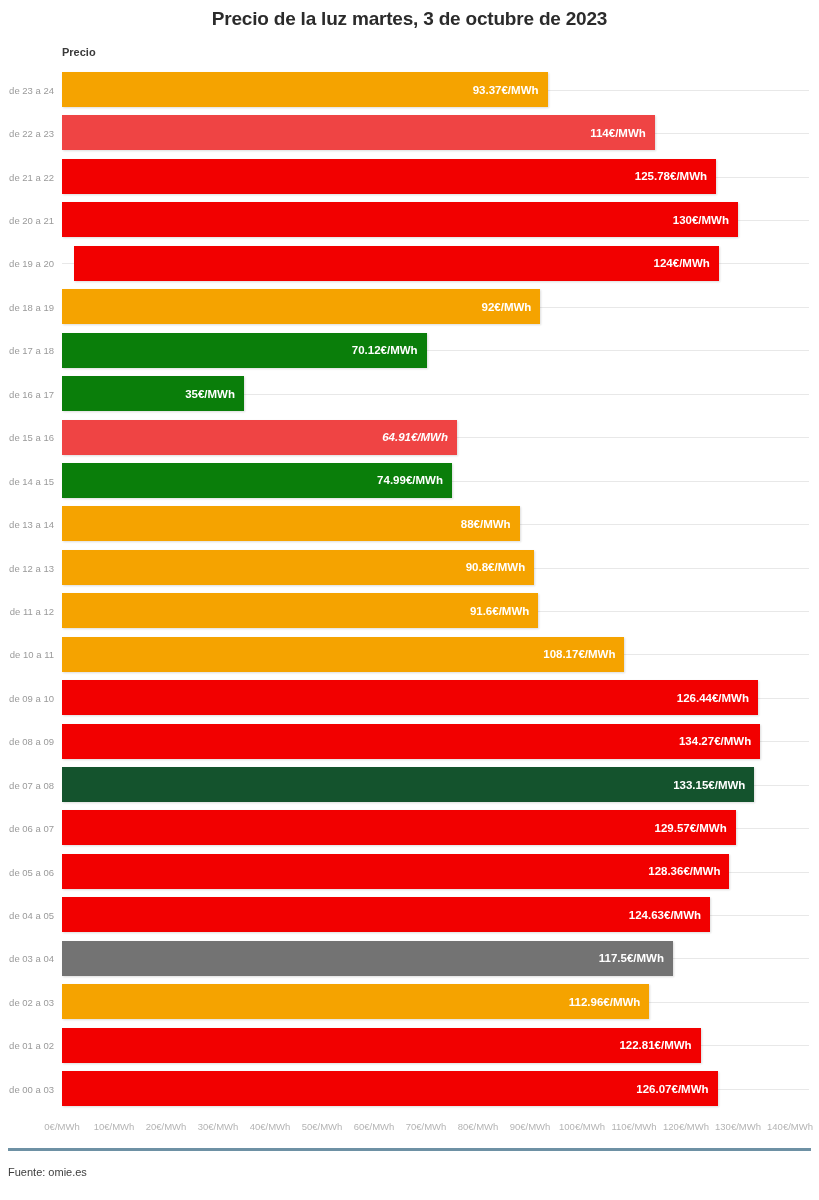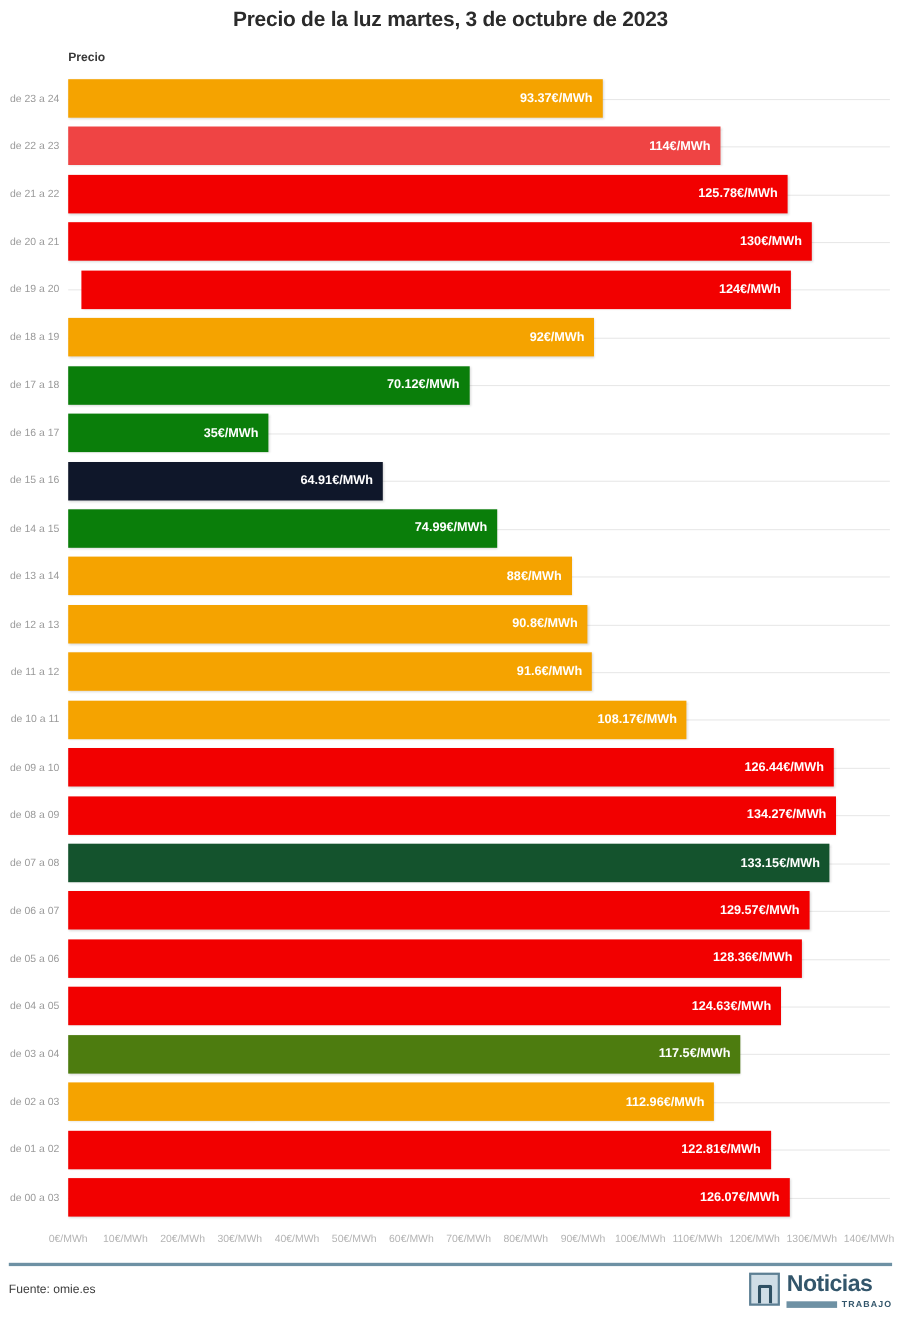--- a/index.html
+++ b/index.html
@@ -254,21 +254,21 @@
       <div class="row">
         <div class="row-gridline"></div>
         <div class="cat-label">de 16 a 17</div>
         <div class="bar" style="width: 182px; background: rgb(10, 126, 10);">
           <span class="bar-value">35€/MWh</span>
         </div>
       </div>
       <div class="row">
         <div class="row-gridline"></div>
         <div class="cat-label">de 15 a 16</div>
-        <div class="bar" style="width: 286px; background: #0f172a;">
+        <div class="bar" style="width: 395px; background: #ef4444; font-style: italic;">
           <span class="bar-value">64.91€/MWh</span>
         </div>
       </div>
       <div class="row">
         <div class="row-gridline"></div>
         <div class="cat-label">de 14 a 15</div>
         <div class="bar" style="width: 389.948px; background: rgb(10, 126, 10);">
           <span class="bar-value">74.99€/MWh</span>
         </div>
       </div>
@@ -338,21 +338,21 @@
       <div class="row">
         <div class="row-gridline"></div>
         <div class="cat-label">de 04 a 05</div>
         <div class="bar" style="width: 648.076px; background: rgb(242, 0, 0);">
           <span class="bar-value">124.63€/MWh</span>
         </div>
       </div>
       <div class="row">
         <div class="row-gridline"></div>
         <div class="cat-label">de 03 a 04</div>
-        <div class="bar" style="width: 611px; background: #4d7c0f;">
+        <div class="bar" style="width: 611px; background: #737373;">
           <span class="bar-value">117.5€/MWh</span>
         </div>
       </div>
       <div class="row">
         <div class="row-gridline"></div>
         <div class="cat-label">de 02 a 03</div>
         <div class="bar" style="width: 587.392px; background: rgb(245, 163, 0);">
           <span class="bar-value">112.96€/MWh</span>
         </div>
       </div>
@@ -387,26 +387,14 @@
       <div class="xtick" style="left: 634px;">110€/MWh</div>
       <div class="xtick" style="left: 686px;">120€/MWh</div>
       <div class="xtick" style="left: 738px;">130€/MWh</div>
       <div class="xtick" style="left: 790px;">140€/MWh</div>
     </div>
 
   <div class="footer-rule"></div>
 
   <div class="source">Fuente: omie.es</div>
 
-  <div class="brand">
-    <div class="brand-mark">
-      <div class="brand-mark-inner"></div>
-    </div>
-    <div class="brand-text">
-      <div class="brand-name">Noticias</div>
-      <div class="brand-sub-row">
-        <div class="brand-bar"></div>
-        <div class="brand-sub">TRABAJO</div>
-      </div>
-    </div>
-  </div>
 
 </div>
 
 </body></html>

